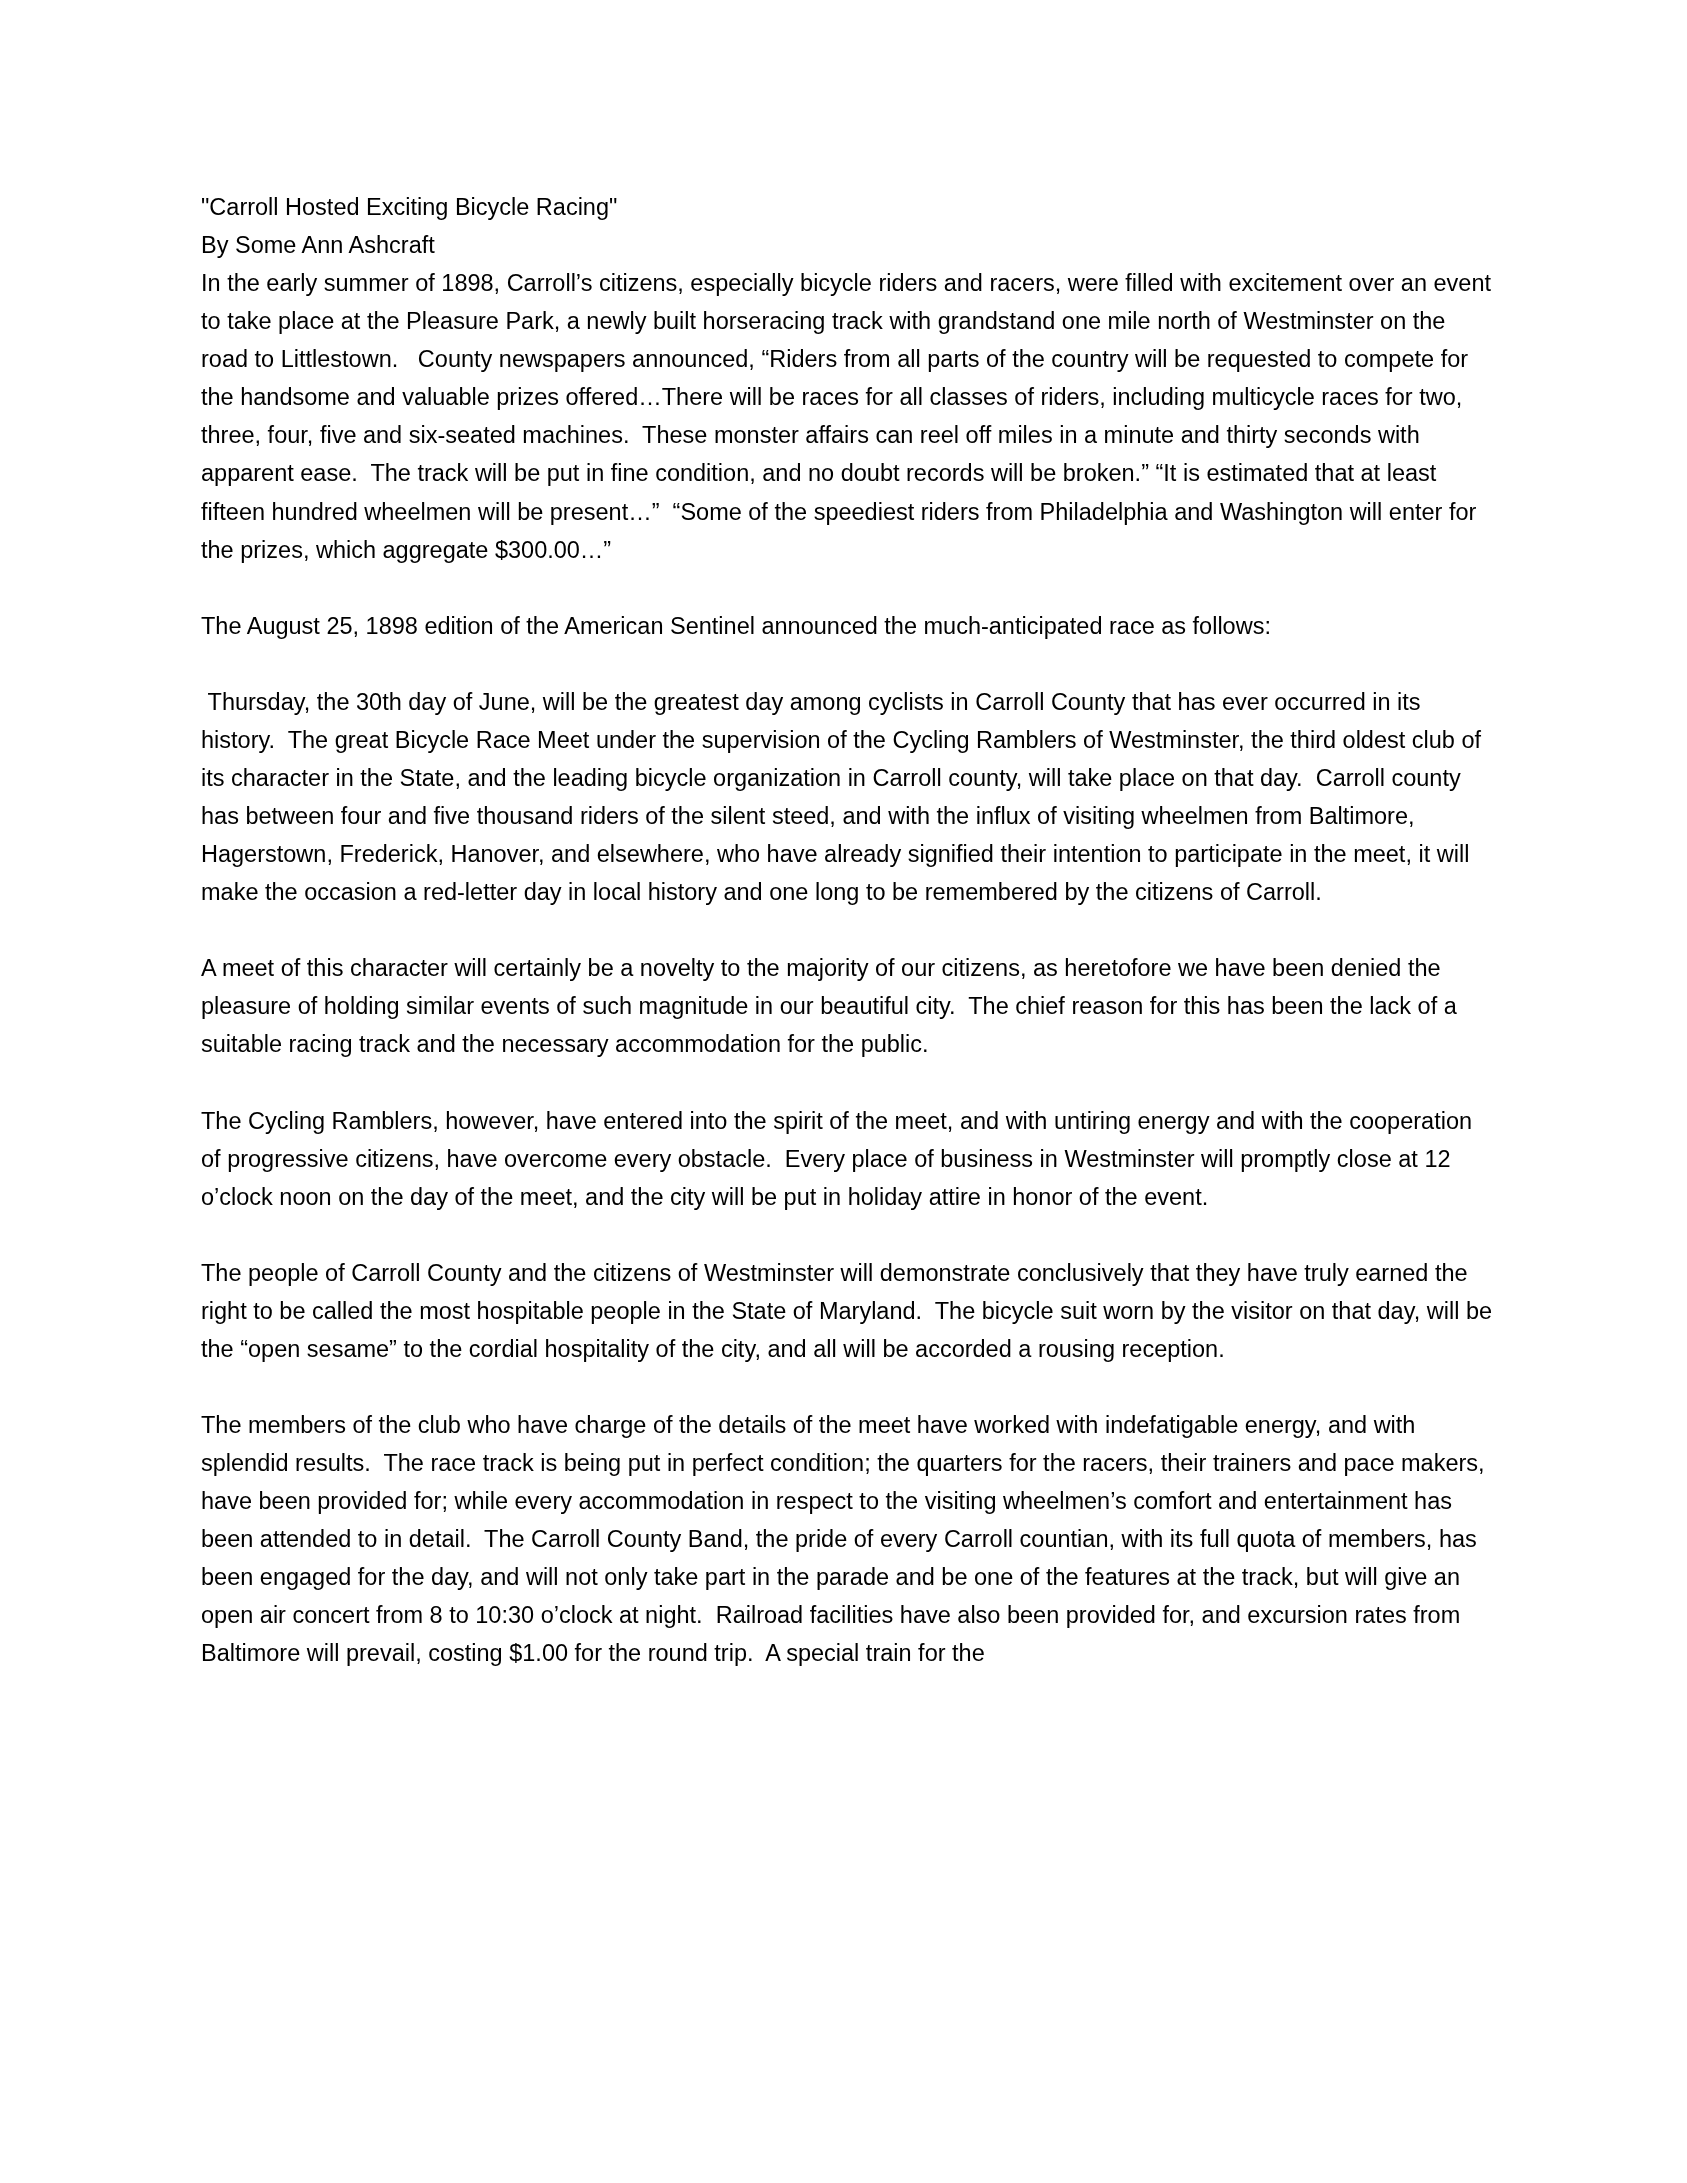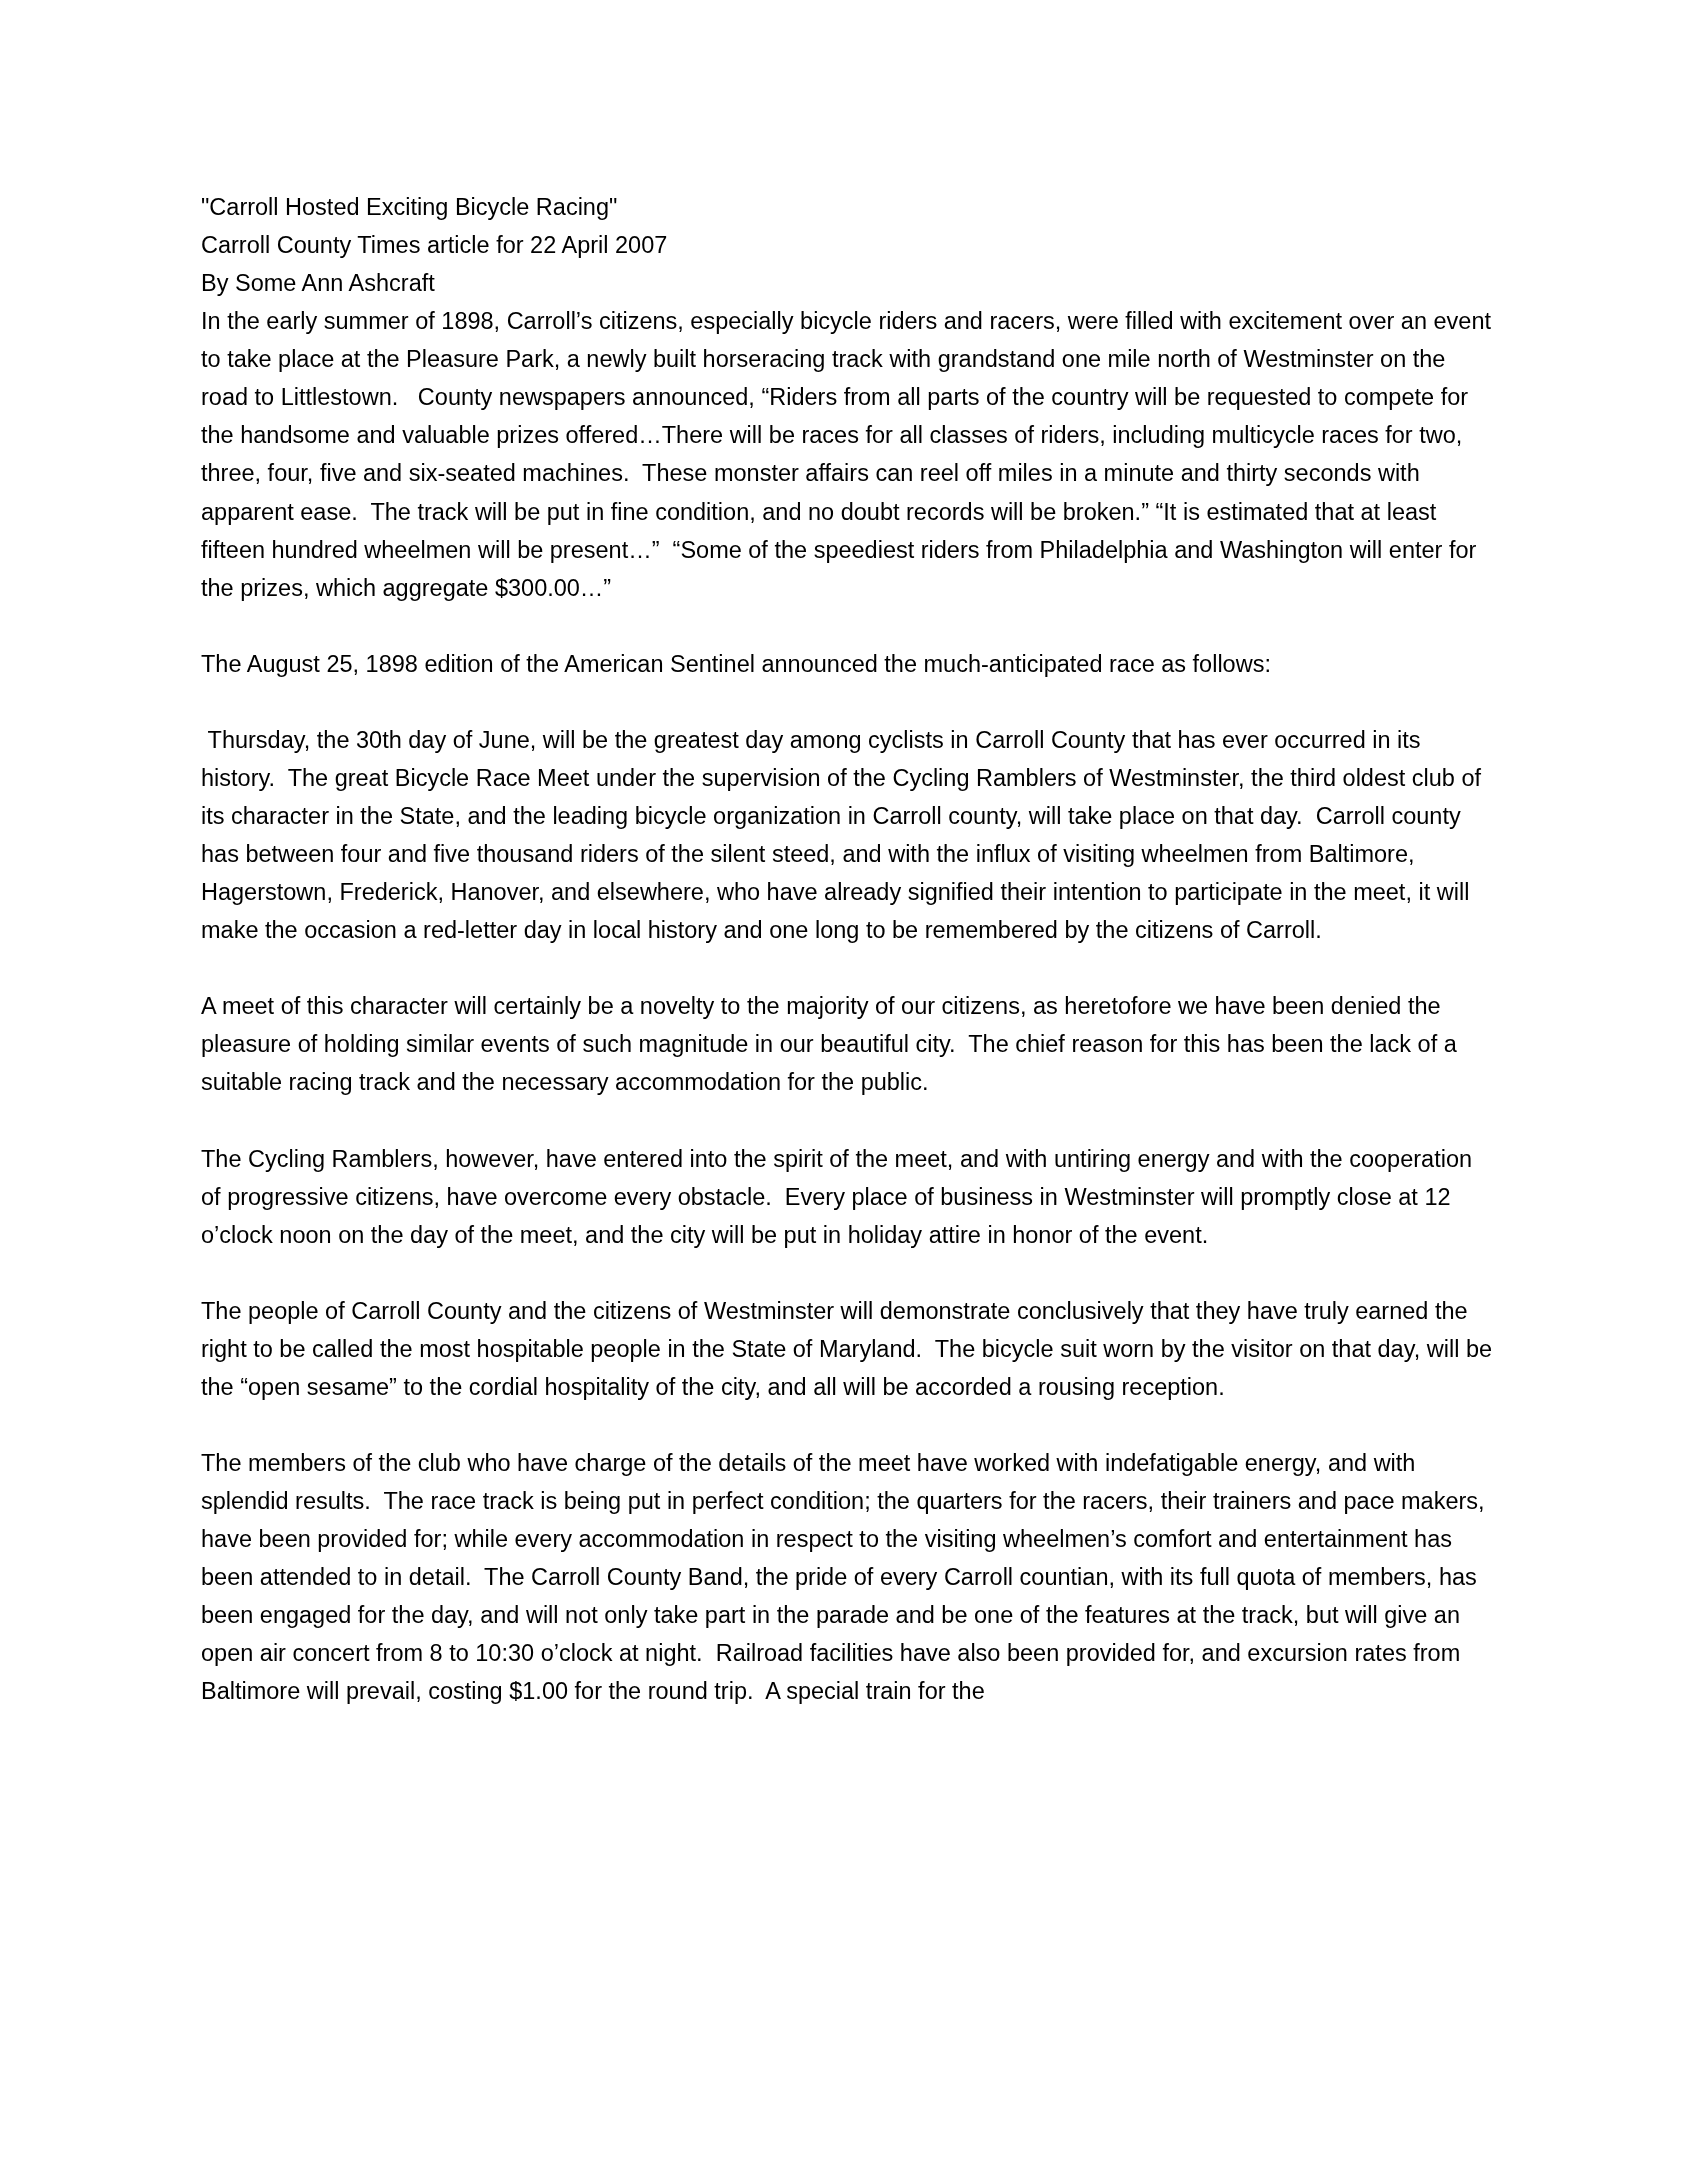--- a/index.html
+++ b/index.html
@@ -37,21 +37,20 @@
     height: 1.62em;
   }
 </style>
 </head>
 <body>
 
 <div class="page">
   <div class="doc-body">
 
     <p class="para head-line">"Carroll Hosted Exciting Bicycle Racing"</p>
-    <p class="para head-line">Carroll County Times article for 22 April 2007</p>
     <p class="para head-line">By Some Ann Ashcraft</p>
 
     <p class="para">In the early summer of 1898, Carroll’s citizens, especially bicycle riders and racers, were filled with excitement over an event to take place at the Pleasure Park, a newly built horseracing track with grandstand one mile north of Westminster on the road to Littlestown.   County newspapers announced, “Riders from all parts of the country will be requested to compete for the handsome and valuable prizes offered…There will be races for all classes of riders, including multicycle races for two, three, four, five and six-seated machines.  These monster affairs can reel off miles in a minute and thirty seconds with apparent ease.  The track will be put in fine condition, and no doubt records will be broken.” “It is estimated that at least fifteen hundred wheelmen will be present…”  “Some of the speediest riders from Philadelphia and Washington will enter for the prizes, which aggregate $300.00…”</p>
     <div class="spacer"></div>
 
     <p class="para">The August 25, 1898 edition of the American Sentinel announced the much-anticipated race as follows:</p>
     <div class="spacer"></div>
 
     <p class="para"> Thursday, the 30th day of June, will be the greatest day among cyclists in Carroll County that has ever occurred in its history.  The great Bicycle Race Meet under the supervision of the Cycling Ramblers of Westminster, the third oldest club of its character in the State, and the leading bicycle organization in Carroll county, will take place on that day.  Carroll county has between four and five thousand riders of the silent steed, and with the influx of visiting wheelmen from Baltimore, Hagerstown, Frederick, Hanover, and elsewhere, who have already signified their intention to participate in the meet, it will make the occasion a red-letter day in local history and one long to be remembered by the citizens of Carroll.</p>
     <div class="spacer"></div>

